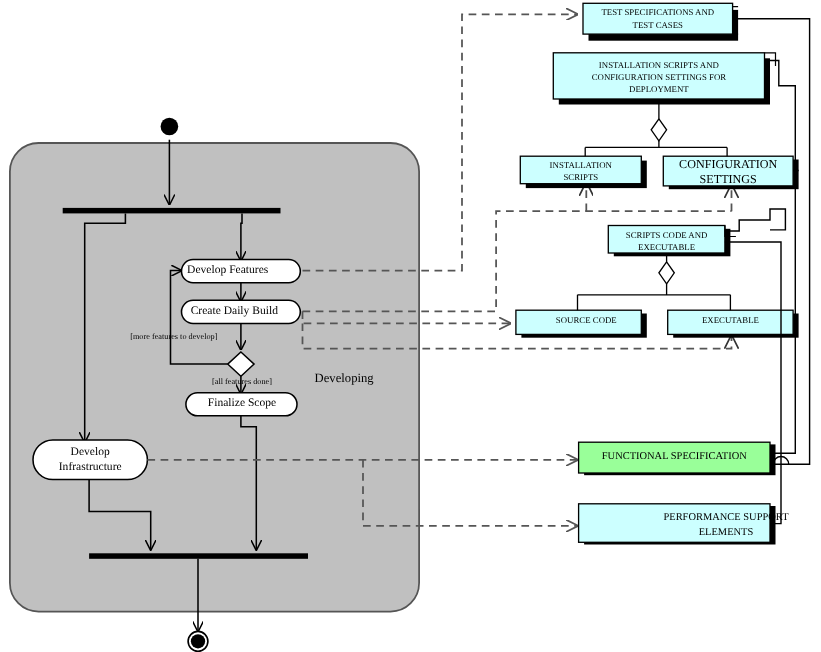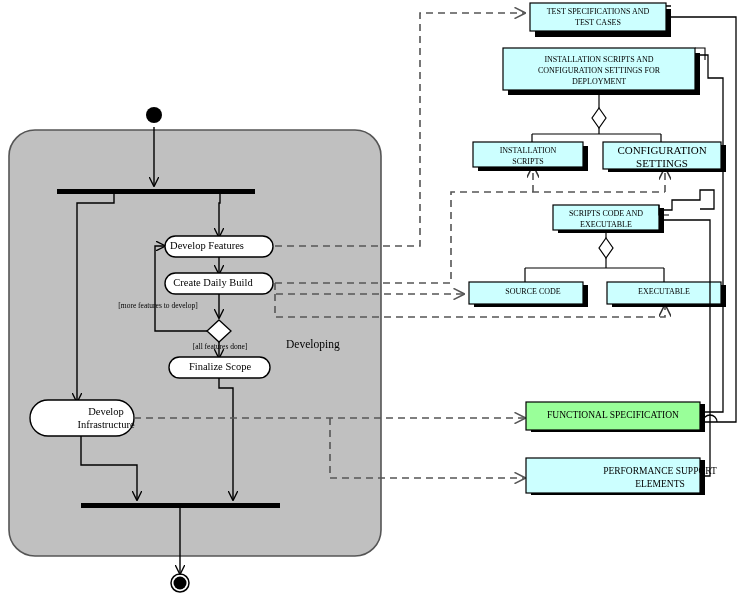--- a/index.html
+++ b/index.html
@@ -154,21 +154,21 @@
       <path d="M695,48 L705,48 L705,60"></path>
     </g>
   </svg>
 
   <div class="lbl" style="left:165px;top:240px;width:84px;font-size:10.5px;">Develop Features</div>
 
   <div class="lbl" style="left:165px;top:277px;width:96px;font-size:10.5px;">Create Daily Build</div>
 
   <div class="lbl" style="left:166px;top:361px;width:108px;font-size:10.5px;">Finalize Scope</div>
 
-  <div class="lbl" style="left:30px;top:405px;width:104px;font-size:10.5px;line-height:1.25;padding-left:24px;">Develop
+  <div class="lbl" style="left:30px;top:405px;width:104px;font-size:10.5px;line-height:1.25;">Develop
 Infrastructure</div>
 
   <div class="lbl" style="left:98px;top:302px;width:120px;font-size:7.5px;">[more features to develop]</div>
 
   <div class="lbl" style="left:175px;top:343px;width:90px;font-size:7.5px;">[all features done]</div>
 
   <div class="lbl" style="left:250px;top:338px;width:90px;font-size:11.5px;text-align:left;margin-left:36px;">Developing</div>
 
   <div class="lbl" style="left:530px;top:7px;width:136px;font-size:8px;line-height:1.35;">TEST SPECIFICATIONS AND
 TEST CASES</div>

